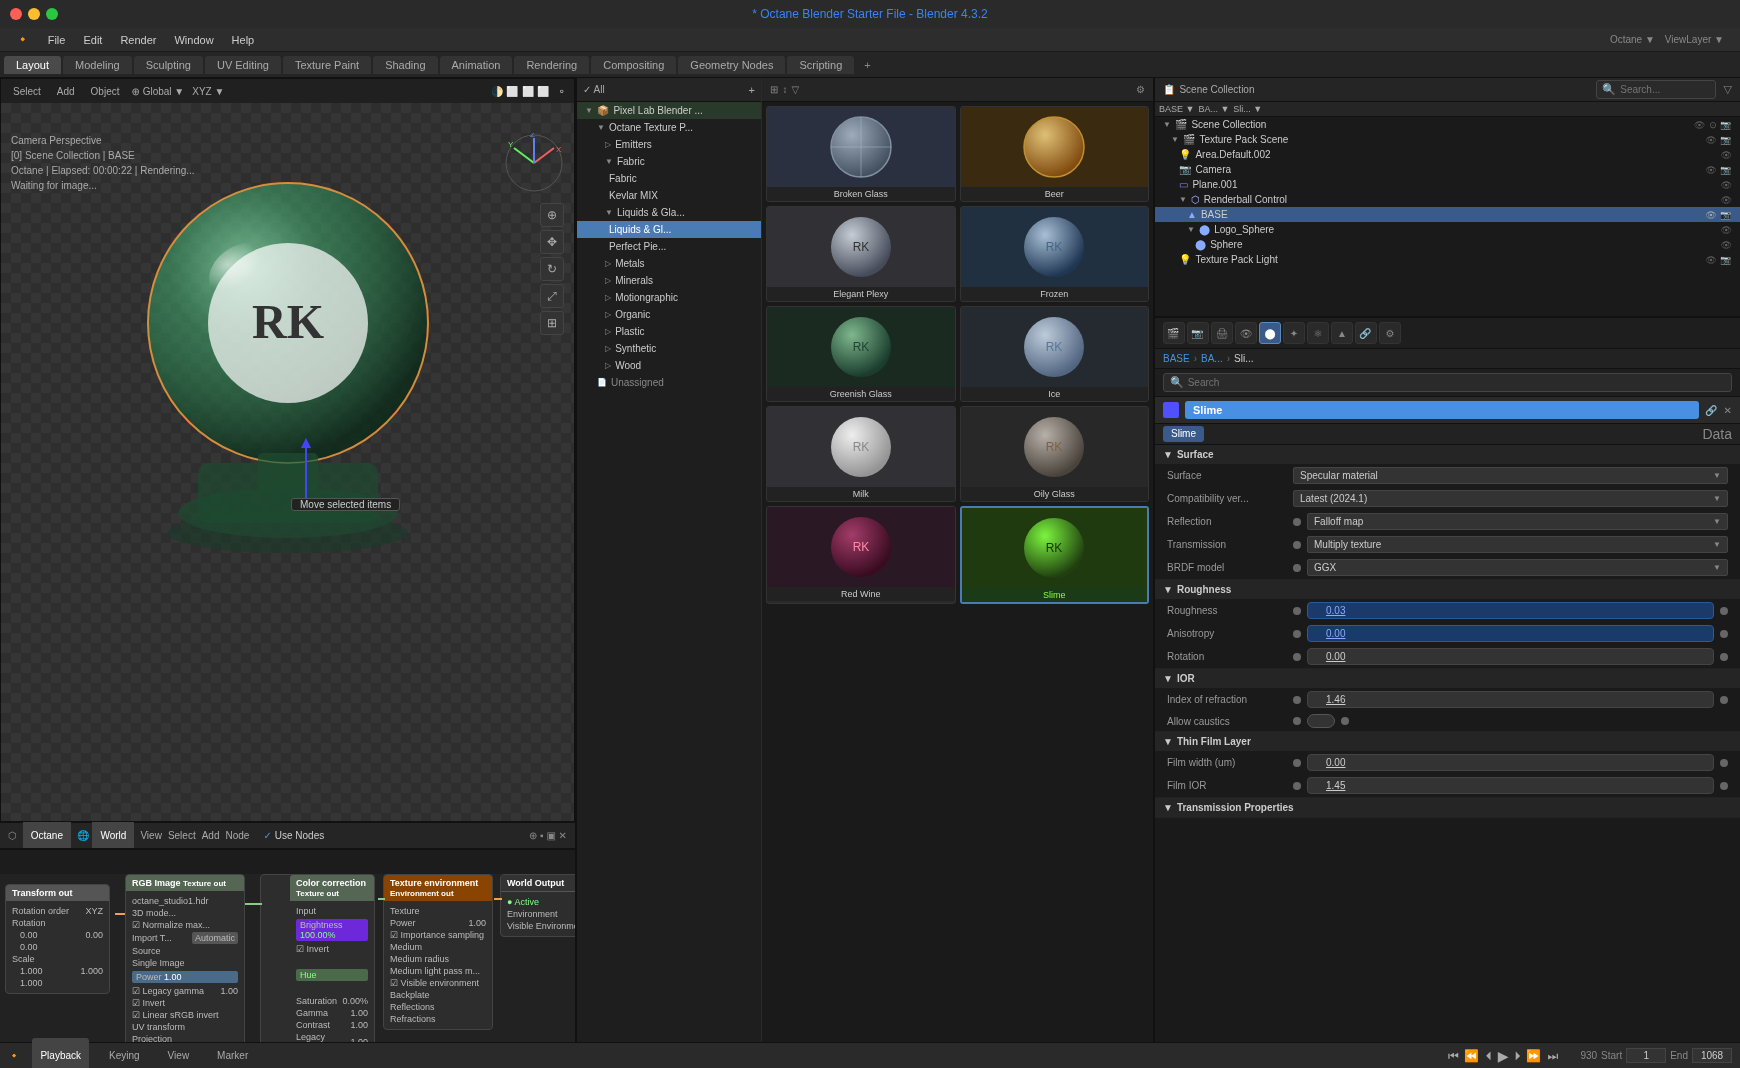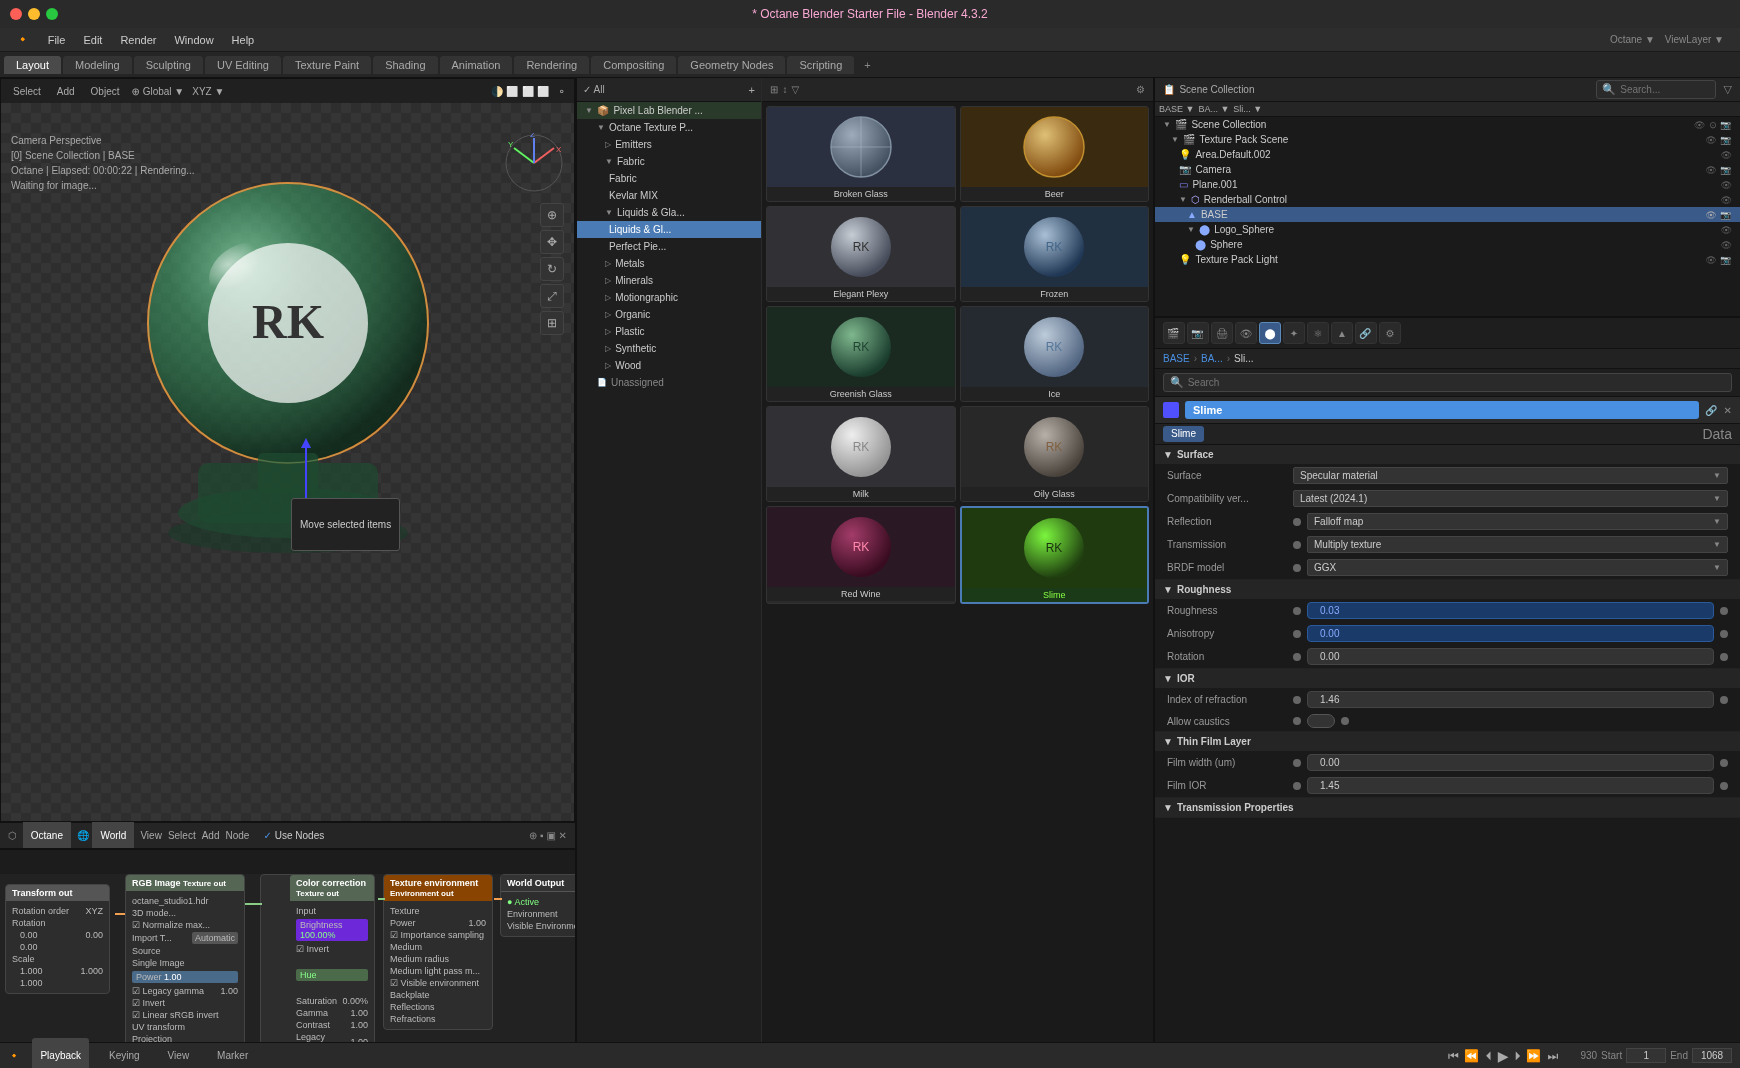--- a/index.html
+++ b/index.html
@@ -32,21 +32,21 @@
       width: 12px; height: 12px;
       border-radius: 50%;
     }
     .tl-red { background: #ff5f57; }
     .tl-yellow { background: #ffbd2e; }
     .tl-green { background: #28c840; }
     #titlebar-title {
       position: absolute;
       left: 50%;
       transform: translateX(-50%);
-      color: #f9a8d4;
+      color: #3b82f6;
       font-size: 12px;
     }
 
     
     #menubar {
       height: 24px;
       background: #2d2d2d;
       display: flex;
       align-items: center;
       padding: 0 8px;
@@ -406,24 +406,25 @@
     }
     .props-label {
       flex: 0 0 120px;
       color: #999;
       font-size: 10px;
     }
     .props-value {
       flex: 1;
       background: #333;
       border: 1px solid #444;
-      padding: 2px 12px;
+      padding: 2px 18px;
       border-radius: 4px;
       color: #ccc;
       font-size: 10px;
+      text-decoration: underline;
     }
     .props-value.blue-val {
       background: #1a3a6a;
       border-color: #2a5a9a;
       color: #88aaff;
     }
     .props-dot {
       width: 8px; height: 8px;
       border-radius: 50%;
       background: #666;
@@ -674,21 +675,21 @@
         </div>
 
         <div style="position:absolute;right:10px;top:100px;display:flex;flex-direction:column;gap:3px;">
           <div class="side-tool-btn">⊕</div>
           <div class="side-tool-btn">✥</div>
           <div class="side-tool-btn">↻</div>
           <div class="side-tool-btn">⤢</div>
           <div class="side-tool-btn">⊞</div>
         </div>
 
-        <div style="position:absolute;left:290px;top:395px;background:#222;border:1px solid #555;padding:20px 8px;border-radius:3px;font-size:10px;color:#ccc;z-index:20;">
+        <div style="position:absolute;left:290px;top:395px;background:#222;border:1px solid #555;padding:0 8px;border-radius:3px;font-size:10px;color:#ccc;z-index:20;">
           <span>Move selected items</span>
         </div>
 
         <div style="position:absolute;left:275px;top:330px;">
           <svg width="60" height="80">
             <line x1="30" y1="70" x2="30" y2="10" stroke="#4444ff" stroke-width="2"></line>
             <polygon points="30,5 25,15 35,15" fill="#4444ff"></polygon>
             <line x1="30" y1="70" x2="60" y2="70" stroke="#ff4444" stroke-width="2"></line>
             <polygon points="65,70 55,65 55,75" fill="#ff4444"></polygon>
             <circle cx="30" cy="70" r="5" fill="#aaaaff" opacity="0.8"></circle>

